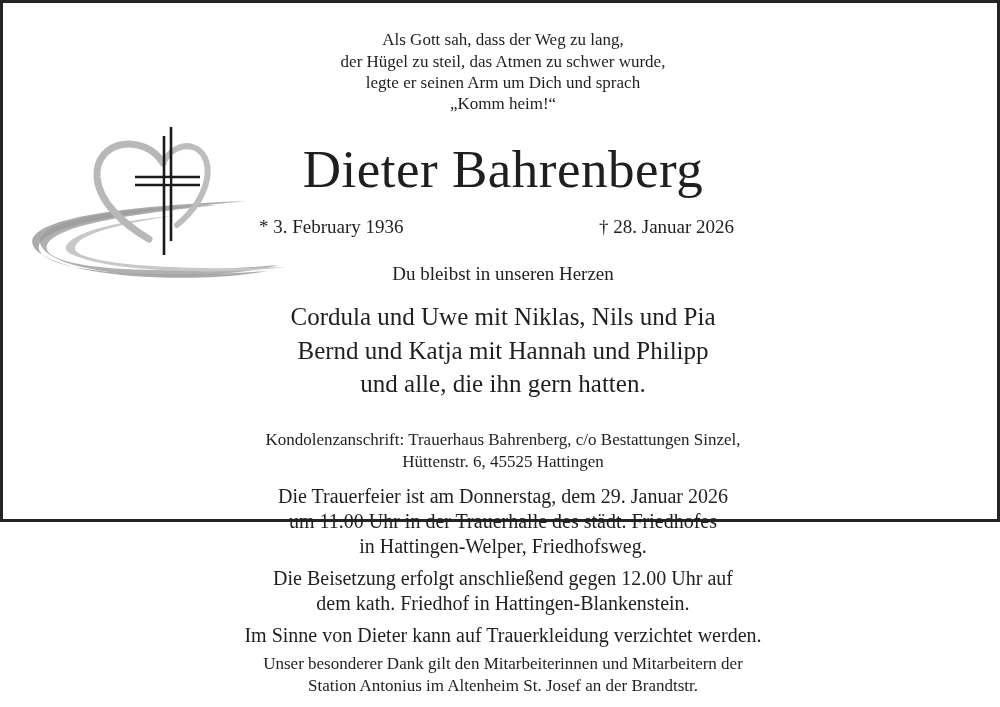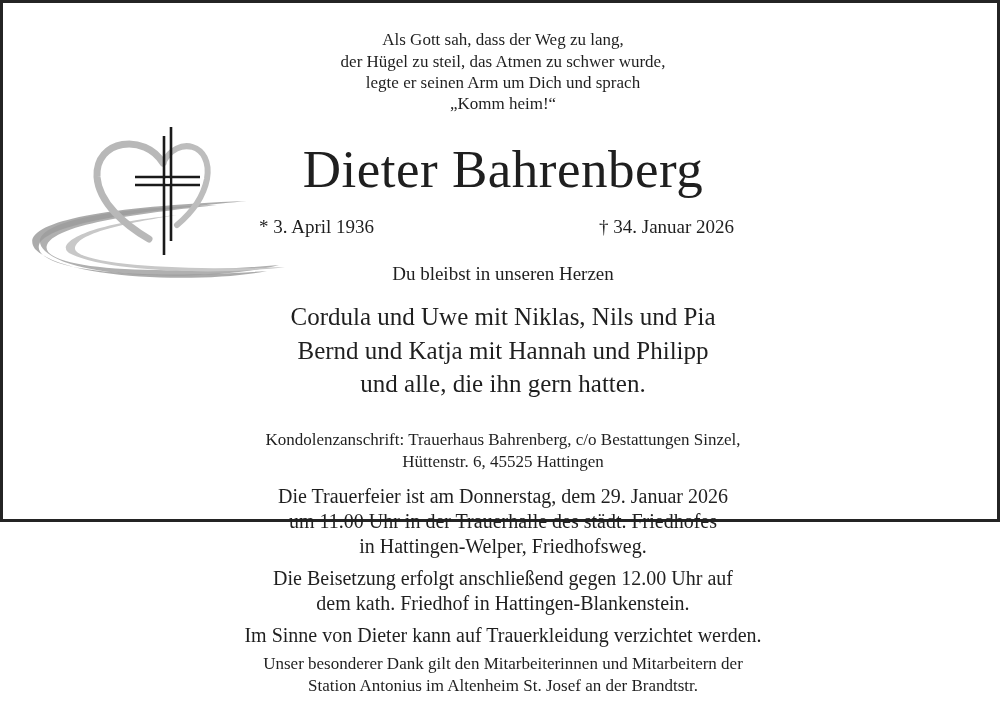--- a/index.html
+++ b/index.html
@@ -47,22 +47,22 @@
 
     <line x1="147" y1="15" x2="147" y2="134" stroke="#1a1a1a" stroke-width="2.6"></line>
     <line x1="154" y1="6" x2="154" y2="120" stroke="#1a1a1a" stroke-width="2.6"></line>
     <line x1="118" y1="56" x2="183" y2="56" stroke="#1a1a1a" stroke-width="2.6"></line>
     <line x1="118" y1="64" x2="183" y2="64" stroke="#1a1a1a" stroke-width="2.6"></line>
     <rect x="148.5" y="57.5" width="4.5" height="5" fill="#ffffff"></rect>
   </svg>
 
   <div class="line name" style="top:140px">Dieter Bahrenberg</div>
 
-  <div class="date" style="left:256px; top:214px">* 3. April 1936</div>
-  <div class="date" style="left:596px; top:214px">† 34. Januar 2026</div>
+  <div class="date" style="left:256px; top:214px">* 3. February 1936</div>
+  <div class="date" style="left:596px; top:214px">† 28. Januar 2026</div>
 
   <div class="line sub" style="top:261px">Du bleibst in unseren Herzen</div>
 
   <div class="line family" style="top:301px">Cordula und Uwe mit Niklas, Nils und Pia</div>
   <div class="line family" style="top:335px">Bernd und Katja mit Hannah und Philipp</div>
   <div class="line family" style="top:368px">und alle, die ihn gern hatten.</div>
 
   <div class="line small" style="top:428px">Kondolenzanschrift: Trauerhaus Bahrenberg, c/o Bestattungen Sinzel,</div>
   <div class="line small" style="top:450px">Hüttenstr. 6, 45525 Hattingen</div>
 

